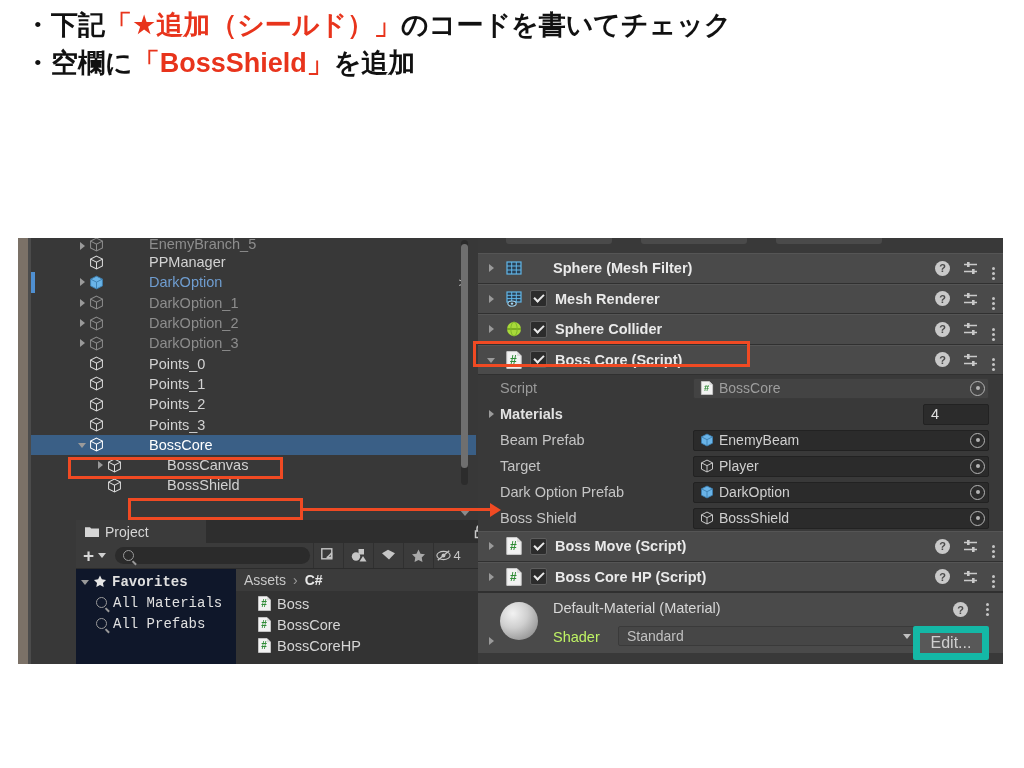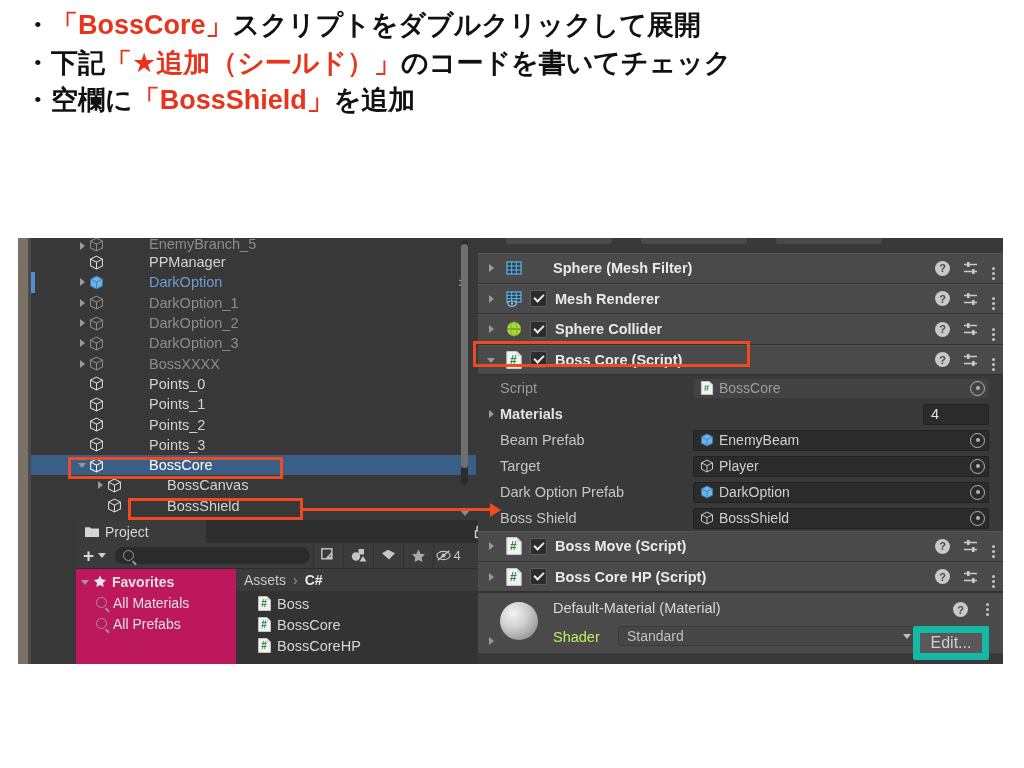--- a/index.html
+++ b/index.html
@@ -63,21 +63,21 @@
        border-left:4px solid transparent;border-right:4px solid transparent;}
   .searchbox{margin-left:9px;width:195px;height:17px;background:#2b2b2b;border-radius:9px;
        display:flex;align-items:center;padding-left:8px;box-sizing:border-box;}
   .mag{width:9px;height:9px;border:1.5px solid #9a9a9a;border-radius:50%;position:relative;flex:none;}
   .mag::after{content:"";position:absolute;right:-4px;bottom:-3px;width:5px;height:1.5px;
        background:#9a9a9a;transform:rotate(45deg);}
   .tbtn{width:29px;height:25px;display:flex;align-items:center;justify-content:center;
        border-left:1px solid #303030;color:#c6c6c6;font-size:13px;}
   .tbtn.first{margin-left:3px;}
   .proj-body{position:relative;height:95px;display:flex;}
-  .fav{width:160px;background:#be185d;padding-top:2px;box-sizing:border-box;}
+  .fav{width:160px;background:#0f172a;padding-top:2px;box-sizing:border-box;font-family:Liberation Mono, monospace;}
   .favrow{height:21px;display:flex;align-items:center;font-size:14px;color:#e0e0e0;}
   .favrow.head{font-weight:bold;}
   .assets{flex:1;background:#3b3b3b;position:relative;}
   .crumb{height:22px;display:flex;align-items:center;padding-left:8px;font-size:14px;color:#c8c8c8;
        background:#3b3b3b;}
   .crumb b{color:#e8e8e8;margin-left:7px;}
   .crumb span.sep{margin-left:7px;color:#9a9a9a;}
   .alist{position:relative;background:#333333;height:73px;padding-top:2px;}
   .arow{height:21px;display:flex;align-items:center;font-size:14.5px;color:#d5d5d5;padding-left:22px;}
   .cs-ic{width:13px;height:15px;margin-right:6px;flex:none;}
@@ -142,21 +142,20 @@
   
   .anno{position:absolute;border:3px solid #f04a23;box-sizing:border-box;pointer-events:none;}
   .arrowline{position:absolute;background:#f04a23;height:3px;}
   .arrowhead{position:absolute;width:0;height:0;border-left:11px solid #f04a23;
        border-top:7px solid transparent;border-bottom:7px solid transparent;}
 </style>
 </head>
 <body>
 
 <div class="slide-text">
-  <div class="ln ln2"><span>・</span><span class="red">「BossCore」</span><span>スクリプトをダブルクリックして展開</span></div>
   <div class="ln ln3"><span>・下記</span><span class="red">「★追加（シールド）」</span><span>のコードを書いてチェック</span></div>
   <div class="ln ln4"><span>・空欄に</span><span class="red">「BossShield」</span><span>を追加</span></div>
 </div>
 
 <div class="shot">
   <div class="gutter"></div>
   <div class="gutter2"></div>
 
   <div class="hier">
     <div class="hier-list" id="hier-list">
@@ -214,30 +213,20 @@
         </div>
         <div class="hrow dim">
           <span style="display:inline-block;width:46px"></span>
           <span class="tri r"></span>
           <svg class="cube" viewBox="0 0 16 16">
             <path d="M8 1.2 14.3 4.4v7.2L8 14.8 1.7 11.6V4.4z" fill="none" stroke="#8d8d8d" stroke-width="1.1"></path>
             <path d="M1.7 4.4 8 7.6 14.3 4.4" fill="none" stroke="#8d8d8d" stroke-width="1.1"></path>
             <path d="M8 7.6V14.8" fill="none" stroke="#8d8d8d" stroke-width="1.1"></path>
           </svg>
           <span class="hname">DarkOption_3</span>
-        </div>
-        <div class="hrow dim">
-          <span style="display:inline-block;width:46px"></span>
-          <span class="tri r"></span>
-          <svg class="cube" viewBox="0 0 16 16">
-            <path d="M8 1.2 14.3 4.4v7.2L8 14.8 1.7 11.6V4.4z" fill="none" stroke="#8d8d8d" stroke-width="1.1"></path>
-            <path d="M1.7 4.4 8 7.6 14.3 4.4" fill="none" stroke="#8d8d8d" stroke-width="1.1"></path>
-            <path d="M8 7.6V14.8" fill="none" stroke="#8d8d8d" stroke-width="1.1"></path>
-          </svg>
-          <span class="hname">BossXXXX</span>
         </div>
         <div class="hrow">
           <span style="display:inline-block;width:46px"></span>
           <span class="tri"></span>
           <svg class="cube" viewBox="0 0 16 16">
             <path d="M8 1.2 14.3 4.4v7.2L8 14.8 1.7 11.6V4.4z" fill="none" stroke="#dcdcdc" stroke-width="1.1"></path>
             <path d="M1.7 4.4 8 7.6 14.3 4.4" fill="none" stroke="#dcdcdc" stroke-width="1.1"></path>
             <path d="M8 7.6V14.8" fill="none" stroke="#dcdcdc" stroke-width="1.1"></path>
           </svg>
           <span class="hname">Points_0</span>

